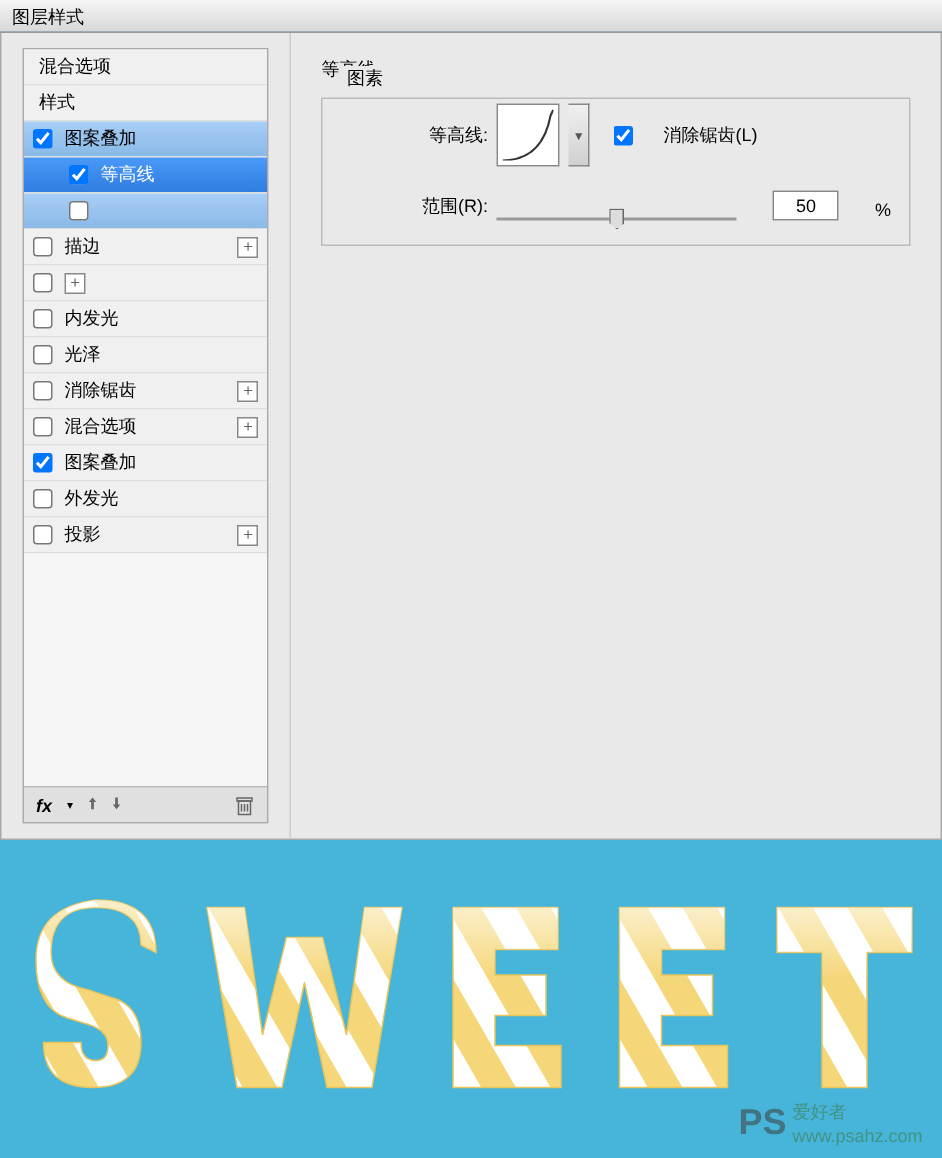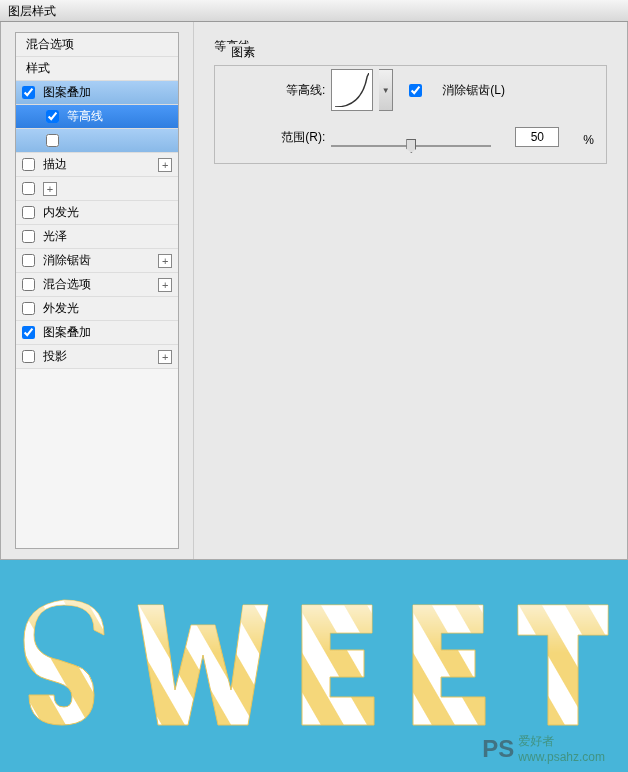--- a/index.html
+++ b/index.html
@@ -115,21 +115,21 @@
       position: absolute; top: 30px; left: 10px; width: 608px; height: 150px;
       display: flex; justify-content: space-between; align-items: center;
     }
     
     .letter {
       height: 140px; display: flex; align-items: center; justify-content: center;
     }
     .letter svg { height: 140px; }
     
     .watermark {
-      position: absolute; bottom: 8px; right: 23px;
+      position: absolute; bottom: 8px; right: 13px;
       font-size: 14px; color: rgba(60,120,60,0.55);
       display: flex; align-items: center; gap: 4px; margin-top: 23px;
     }
     .watermark .ps {
       font-family: Arial; font-weight: bold; font-size: 24px;
       color: rgba(60,60,60,0.55);
     }
     
     
   </style>
@@ -184,33 +184,49 @@
         <input type="checkbox" style="">
         <span class="label">消除锯齿</span>
         <span class="add-icon">+</span>
       </div>
       <div class="style-row">
         <input type="checkbox" style="">
         <span class="label">混合选项</span>
         <span class="add-icon">+</span>
       </div>
       <div class="style-row">
-        <input type="checkbox" style="">
-        <span class="label">外发光</span>
-      </div>
-      <div class="style-row">
         <input type="checkbox" checked="" style="">
         <span class="label">图案叠加</span>
       </div>
       <div class="style-row">
         <input type="checkbox" style="">
+        <span class="label">外发光</span>
+      </div>
+      <div class="style-row">
+        <input type="checkbox" style="">
         <span class="label">投影</span>
         <span class="add-icon">+</span>
       </div>
       <div class="styles-spacer"></div>
+      <div class="styles-footer">
+        <span class="fx-label">fx</span>
+        <span style="font-size:8px;">▾</span>
+        <span class="arrow">🠩</span>
+        <span class="arrow">🠫</span>
+        <span class="footer-spacer"></span>
+        <span class="trash">
+          <svg width="14" height="14" viewBox="0 0 14 14">
+              <rect x="3" y="4" width="8" height="9" fill="none" stroke="#666"></rect>
+              <rect x="2" y="2" width="10" height="2" fill="none" stroke="#666"></rect>
+              <line x1="5" y1="6" x2="5" y2="11" stroke="#666"></line>
+              <line x1="7" y1="6" x2="7" y2="11" stroke="#666"></line>
+              <line x1="9" y1="6" x2="9" y2="11" stroke="#666"></line>
+            </svg>
+        </span>
+      </div>
     </div>
   </div>
 
   <div class="right-panel">
     <div class="section-title">等高线</div>
     <div class="fieldset">
       <span class="fieldset-label">图素</span>
       <div class="fieldset-content">
         <div class="form-row">
           <span class="form-label">等高线:</span>

